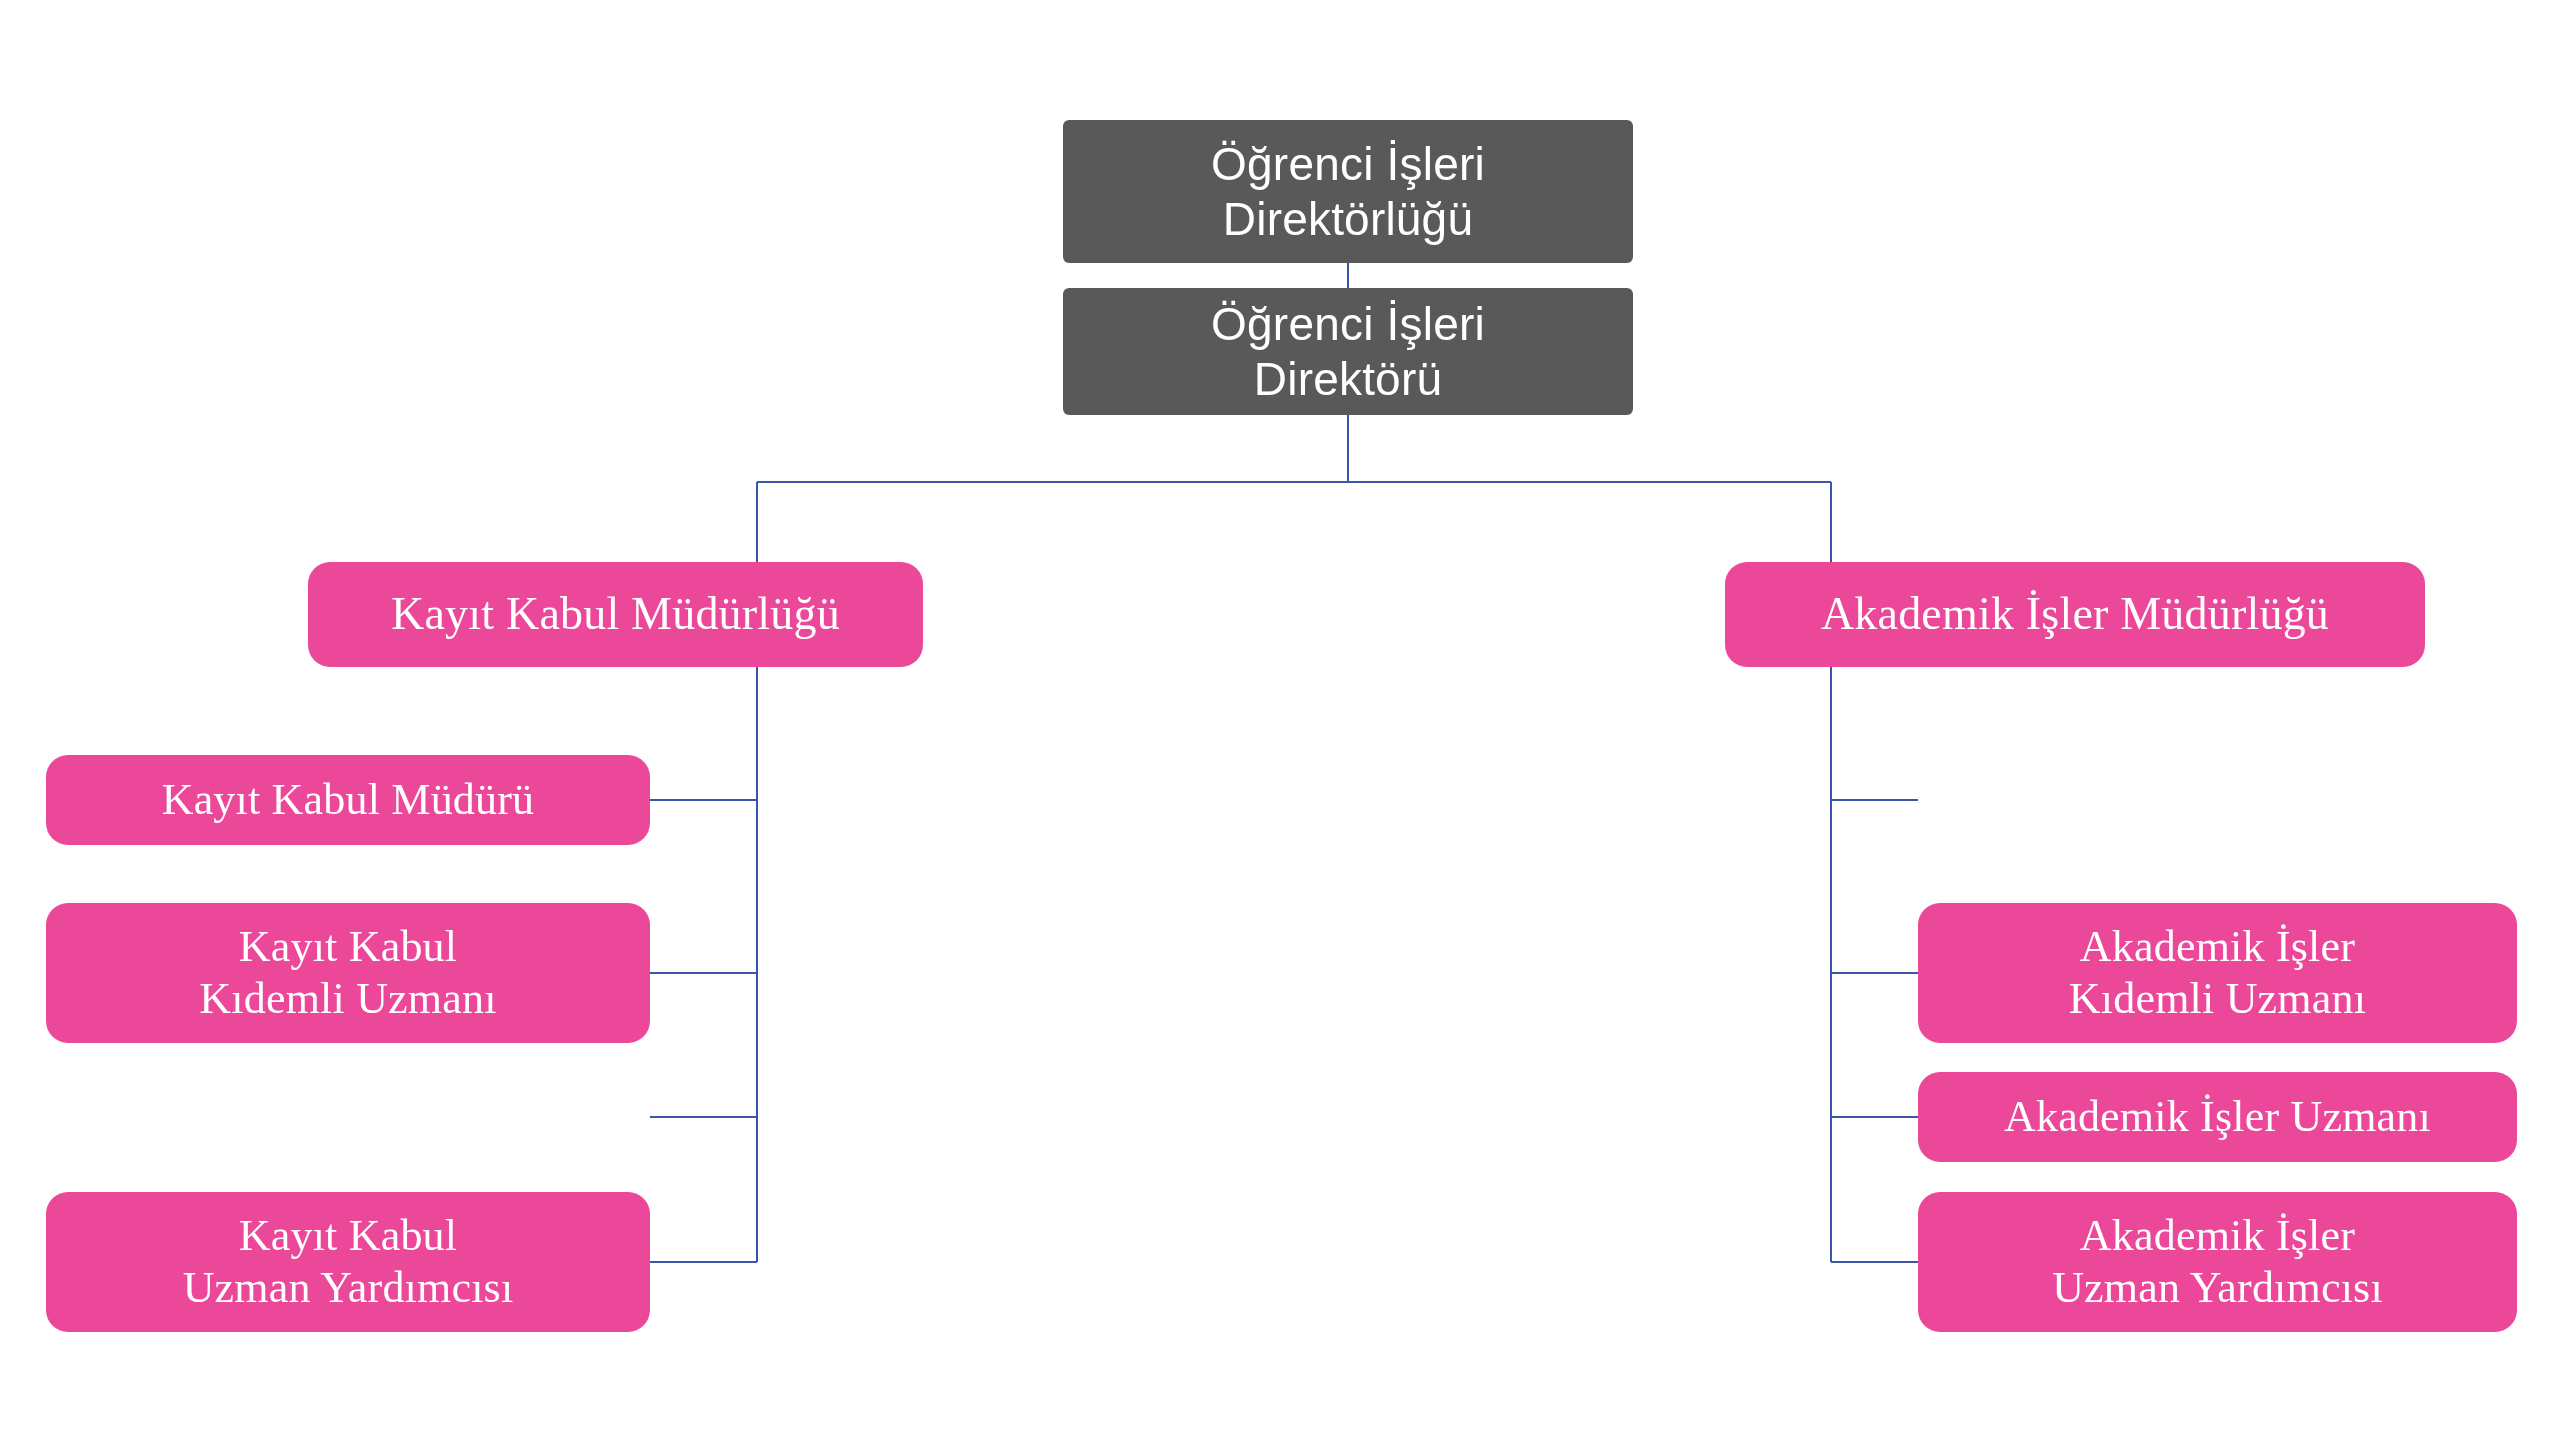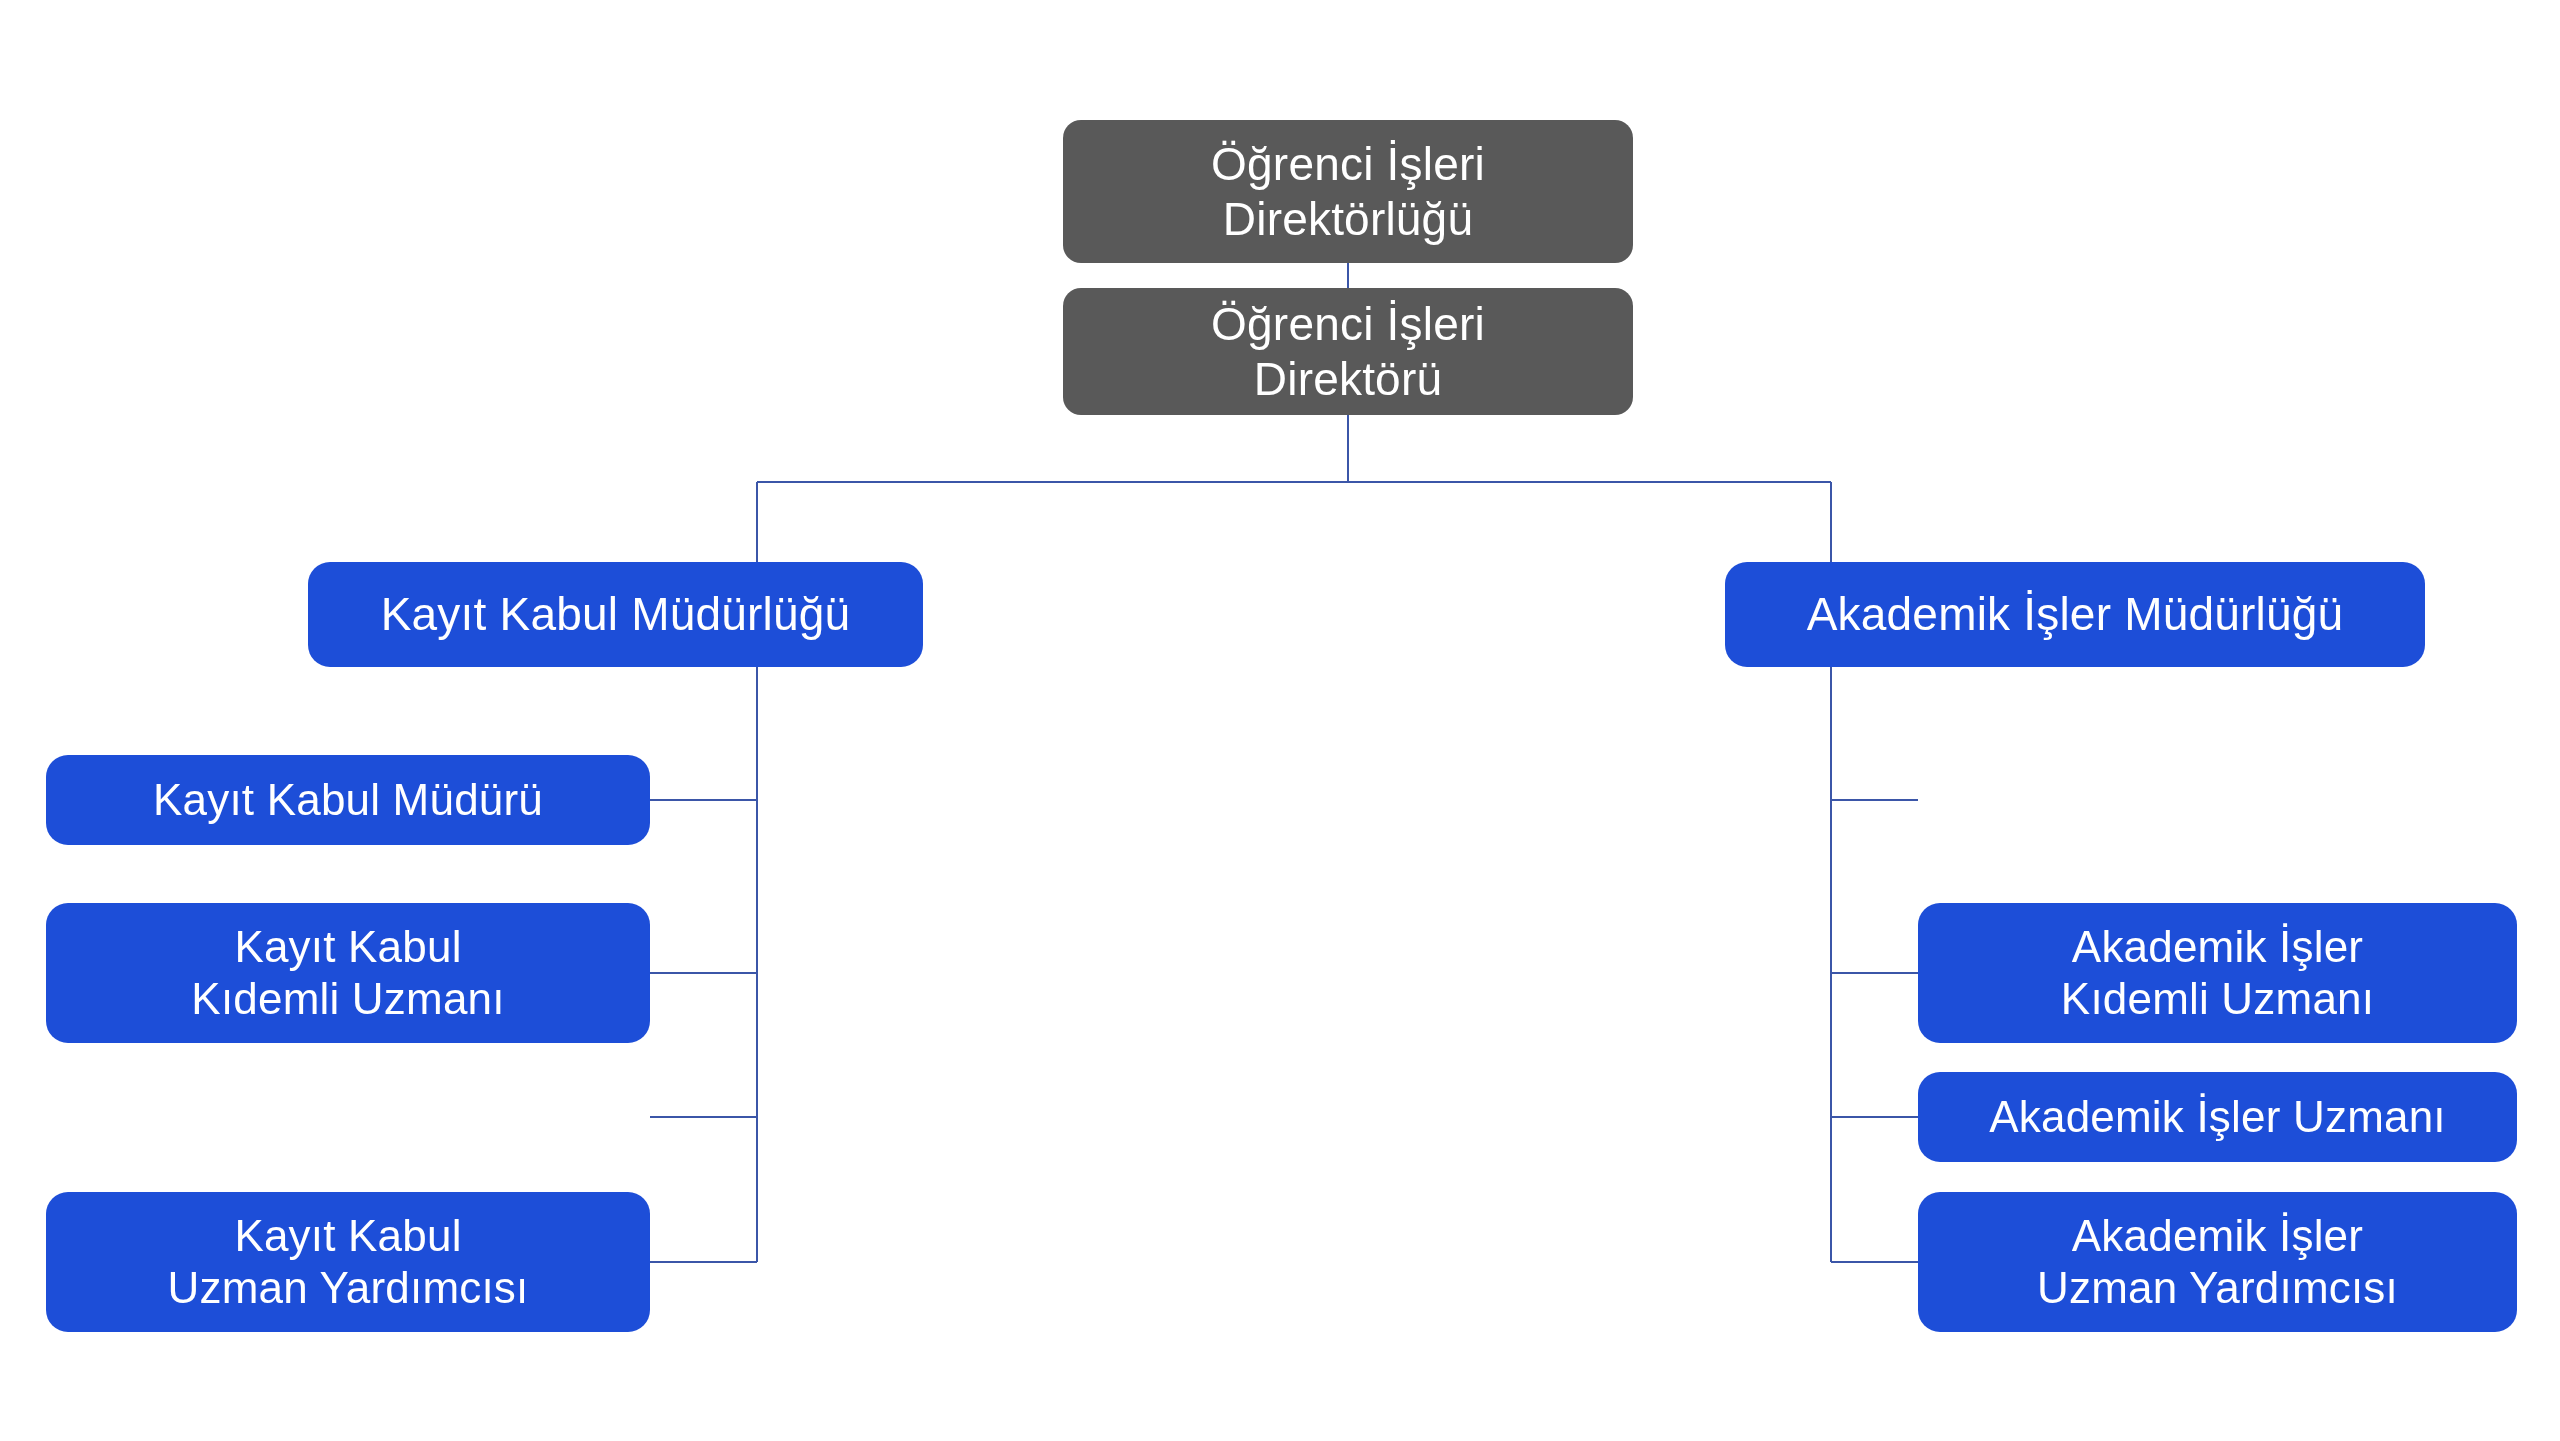--- a/index.html
+++ b/index.html
@@ -37,25 +37,26 @@
     border-radius: 22px;
     line-height: 1.18;
     padding: 4px 16px;
     white-space: pre-line;
     letter-spacing: 0.2px;
     z-index: 3;
   }
   .node.gray {
     background: #595959;
     font-size: 46px;
-    border-radius: 18px;
+    border-radius: 6px;
   }
   .node.blue {
-    background: #1d4ed8;
+    background: #ec4899;
     font-size: 44px;
+    font-family: Liberation Serif, serif;
   }
   .node.unit {
     font-size: 46px;
   }
   
   #n-dir-office   { left: 1063px; top: 120px;  width: 570px;  height: 143px; }
   #n-dir-person   { left: 1063px; top: 288px;  width: 570px;  height: 127px; }
 
   #n-unit-left    { left: 308px;  top: 562px;  width: 615px;  height: 105px; }
   #n-unit-right   { left: 1690px; top: 562px;  width: 700px;  height: 105px; margin-left: 35px; }

